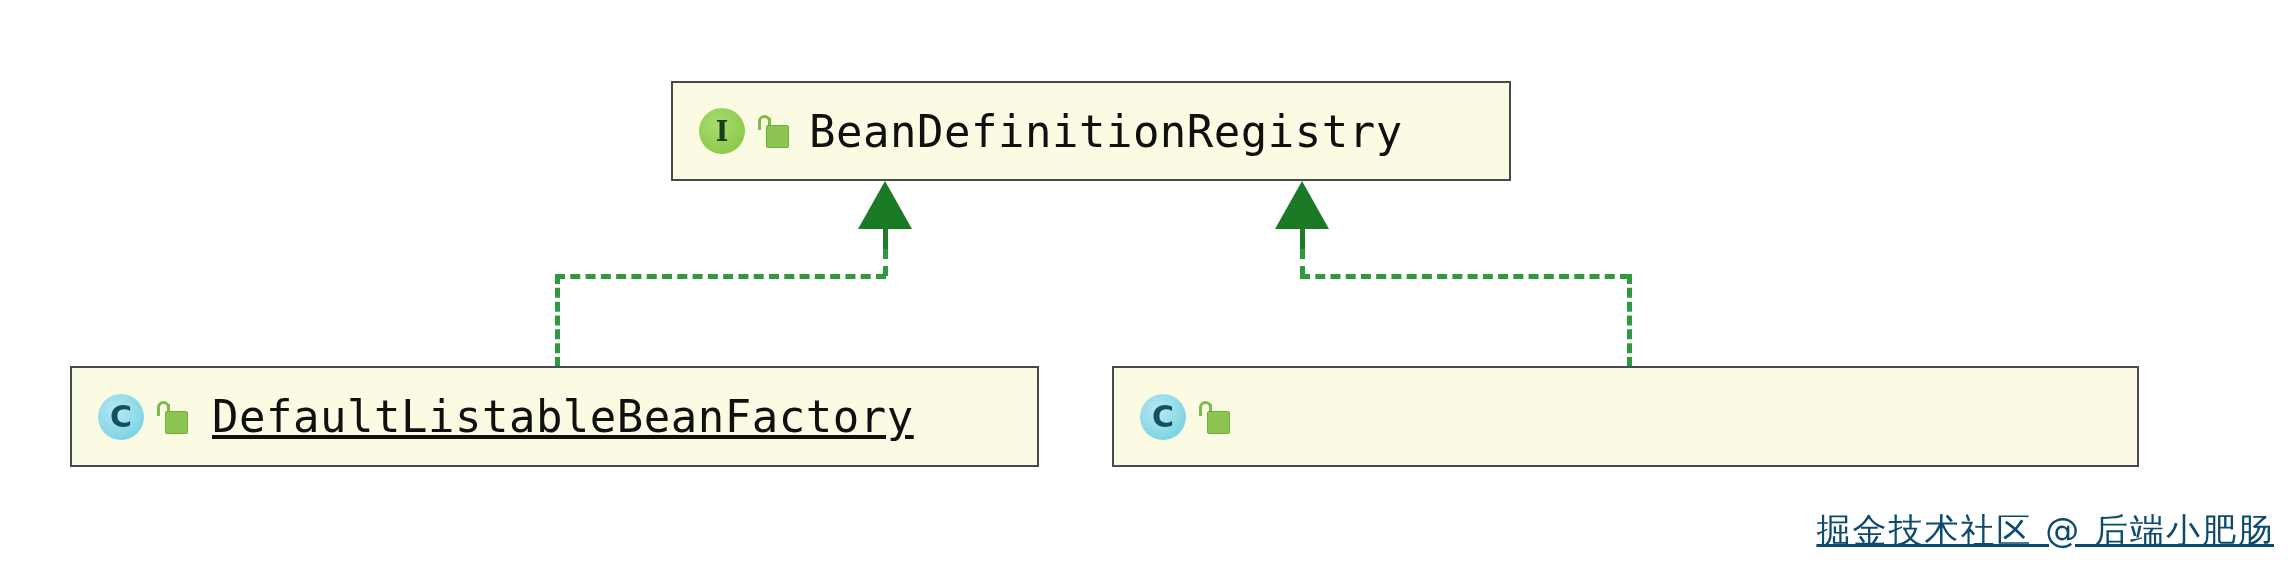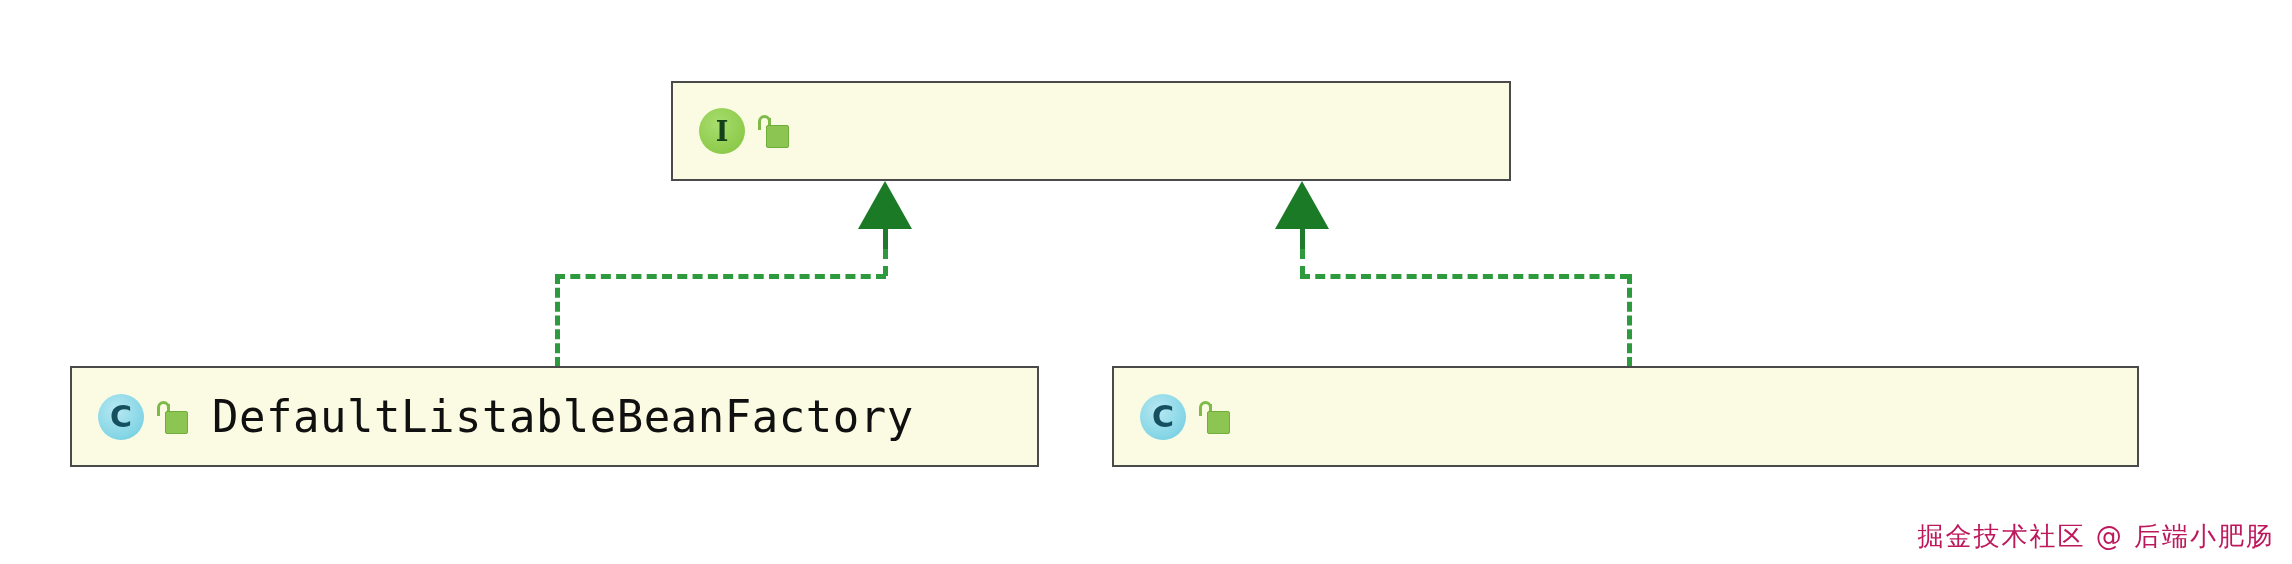--- a/index.html
+++ b/index.html
@@ -51,21 +51,21 @@
   }
 
   .node-label {
     font-family: "DejaVu Sans Mono", monospace;
     font-size: 44px;
     letter-spacing: 0.5px;
     color: #101010;
     white-space: nowrap;
   }
   .uml-node.iface .node-label { margin-left: 22px; }
-  .uml-node.cls-left .node-label { margin-left: 26px; }
+  .uml-node.cls-left .node-label { margin-left: 26px; text-decoration: underline; }
   .uml-node.cls-right .node-label { margin-left: 26px; }
 
   
   .type-icon {
     flex: 0 0 auto;
     width: 46px;
     height: 46px;
     border-radius: 50%;
     display: flex;
     align-items: center;
@@ -156,38 +156,40 @@
     border-bottom: 48px solid #1a7a26;
     z-index: 2;
   }
 
   
   .watermark {
     position: absolute;
     right: 18px;
     bottom: 10px;
     font-family: "DejaVu Sans", sans-serif;
-    font-size: 26px;
-    color: #be185d;
+    font-size: 34px;
+    color: #0c4a6e;
     letter-spacing: 2px;
     white-space: nowrap;
     z-index: 4;
+    text-decoration: underline;
   }
 </style>
 </head>
 <body>
 
 <div id="canvas">
 
   <div class="uml-node iface">
     <span class="type-icon interface-icon">I</span>
     <span class="lock-icon">
       <span class="lock-shackle"></span>
       <span class="lock-body"></span>
     </span>
+    <span class="node-label">BeanDefinitionRegistry</span>
   </div>
 
   <div class="uml-node cls-left">
     <span class="type-icon class-icon">C</span>
     <span class="lock-icon">
       <span class="lock-shackle"></span>
       <span class="lock-body"></span>
     </span>
     <span class="node-label">DefaultListableBeanFactory</span>
   </div>

